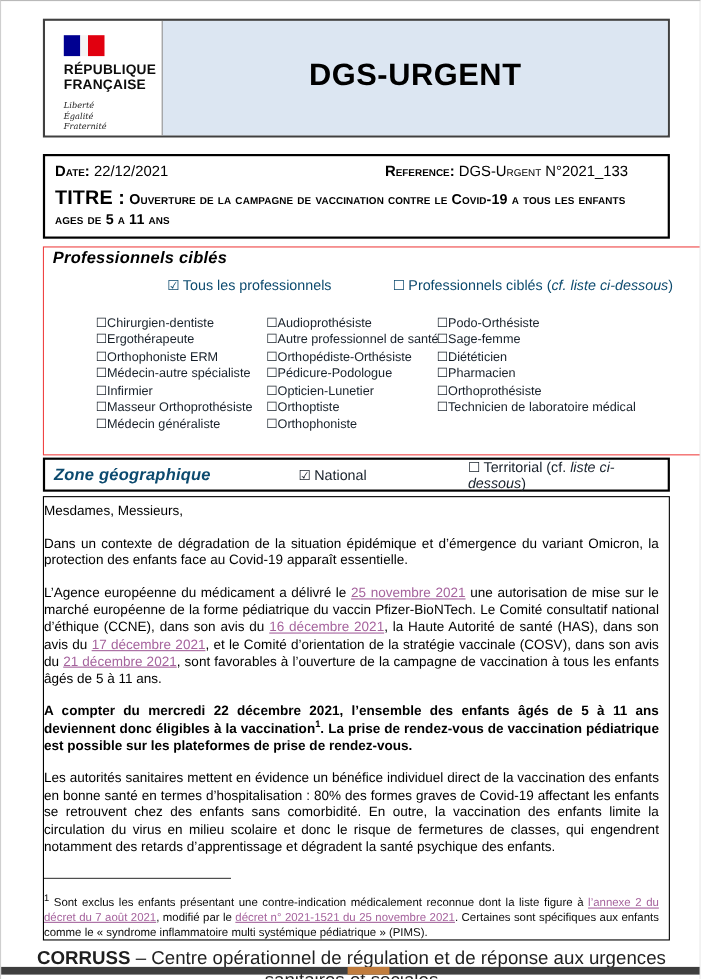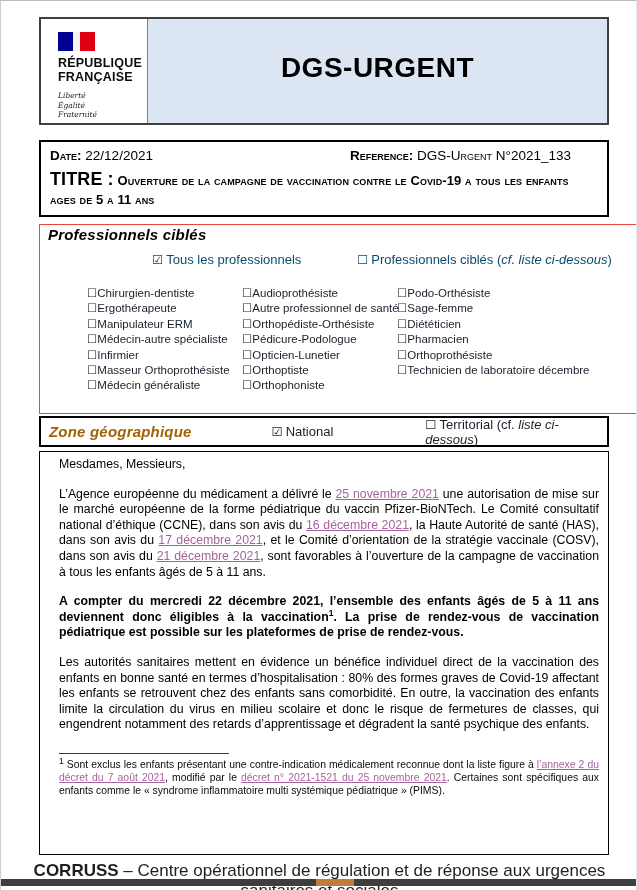--- a/index.html
+++ b/index.html
@@ -57,36 +57,36 @@
     font-size:11.5px; color:#17202a;
   }
   .prof-item { white-space:nowrap; line-height:23px; }
 
   
   .zone-box {
     position:absolute; left:38px; top:415px; width:570px; height:31px;
     border:2px solid #000; display:flex; align-items:center; padding:0 8px;
     font-size:13px; color:#17202a;
   }
-  .zone-box .section-title { width:217px; color:#a16207; }
+  .zone-box .section-title { width:217px; color:#0c4a6e; }
   .zone-national { width:165px;margin-left:20px; }
   .it { font-style:italic; }
 
   
   .body-box {
     position:absolute; left:38px; top:450px; width:570px; height:404px;
-    border:1px solid #000; padding:5px 9px 0 19px;
+    border:1px solid #000; padding:5px 9px 0 0;
     font-size:12.3px; line-height:15.6px; text-align:justify;
   }
   .body-box p { margin-bottom:14px; }
   .bold-para { font-weight:bold; }
   a.doc-link { color:#a5639d; text-decoration:underline; cursor:pointer; }
   sup { font-size:8.5px; line-height:0; }
   .footnote-sep { width:170px; border-top:1px solid #3c3c3c; margin-top:20px; }
-  .footnote { margin-top:4px; font-size:10.4px; line-height:13.2px; text-align:justify; color:#0b0b0b; }
+  .footnote { margin-top:16px; font-size:10.4px; line-height:13.2px; text-align:justify; color:#0b0b0b; }
 
   
   .footer-line {
     position:absolute; left:0; top:860px; width:637px;
     text-align:center; font-size:17px; color:#1f1f1f;
   }
   .footer-line b { font-weight:bold; }
   .bottom-bar { position:absolute; left:0; top:878px; width:637px; height:7px; background:#3e3e3e; }
   .bottom-bar .accent { position:absolute; left:315px; top:0; width:38px; height:7px; background:#c07c3d; }
 </style>
@@ -125,49 +125,50 @@
 
   <div class="prof-box">
     <div class="section-title">Professionnels ciblés</div>
     <div class="prof-options">
       <div class="prof-opt-1"><span class="cbg lg">☑</span><span>Tous les professionnels</span></div>
       <div class="prof-opt-2"><span class="cbg lg">☐</span><span>Professionnels ciblés (</span><span class="it">cf. liste ci-dessous</span><span>)</span></div>
     </div>
     <div class="prof-grid">
       <div class="prof-item"><span class="cbg">☐</span><span>Chirurgien-dentiste</span></div>
       <div class="prof-item"><span class="cbg">☐</span><span>Ergothérapeute</span></div>
-      <div class="prof-item"><span class="cbg">☐</span><span>Manipulateur ERM</span></div>
+      <div class="prof-item"><span class="cbg">☐</span><span>Orthophoniste ERM</span></div>
       <div class="prof-item"><span class="cbg">☐</span><span>Médecin-autre spécialiste</span></div>
       <div class="prof-item"><span class="cbg">☐</span><span>Infirmier</span></div>
       <div class="prof-item"><span class="cbg">☐</span><span>Masseur Orthoprothésiste</span></div>
       <div class="prof-item"><span class="cbg">☐</span><span>Médecin généraliste</span></div>
       <div class="prof-item"><span class="cbg">☐</span><span>Audioprothésiste</span></div>
       <div class="prof-item"><span class="cbg">☐</span><span>Autre professionnel de santé</span></div>
       <div class="prof-item"><span class="cbg">☐</span><span>Orthopédiste-Orthésiste</span></div>
       <div class="prof-item"><span class="cbg">☐</span><span>Pédicure-Podologue</span></div>
       <div class="prof-item"><span class="cbg">☐</span><span>Opticien-Lunetier</span></div>
       <div class="prof-item"><span class="cbg">☐</span><span>Orthoptiste</span></div>
       <div class="prof-item"><span class="cbg">☐</span><span>Orthophoniste</span></div>
       <div class="prof-item"><span class="cbg">☐</span><span>Podo-Orthésiste</span></div>
       <div class="prof-item"><span class="cbg">☐</span><span>Sage-femme</span></div>
       <div class="prof-item"><span class="cbg">☐</span><span>Diététicien</span></div>
       <div class="prof-item"><span class="cbg">☐</span><span>Pharmacien</span></div>
       <div class="prof-item"><span class="cbg">☐</span><span>Orthoprothésiste</span></div>
-      <div class="prof-item"><span class="cbg">☐</span><span>Technicien de laboratoire décembre</span></div>
+      <div class="prof-item"><span class="cbg">☐</span><span>Technicien de laboratoire médical</span></div>
     </div>
   </div>
 
   <div class="zone-box">
     <div class="section-title">Zone géographique</div>
     <div class="zone-national"><span class="cbg lg">☑</span><span>National</span></div>
     <div class="zone-territorial"><span class="cbg lg">☐</span><span>Territorial (cf. </span><span class="it">liste ci-dessous</span><span>)</span></div>
   </div>
 
   <div class="body-box">
     <p>Mesdames, Messieurs,</p>
+    <p>Dans un contexte de dégradation de la situation épidémique et d’émergence du variant Omicron, la protection des enfants face au Covid-19 apparaît essentielle.</p>
     <p><span>L’Agence européenne du médicament a délivré le </span><a class="doc-link">25 novembre 2021</a><span> une autorisation de mise sur le marché européenne de la forme pédiatrique du vaccin Pfizer-BioNTech. Le Comité consultatif national d’éthique (CCNE), dans son avis du </span><a class="doc-link">16 décembre 2021</a><span>, la Haute Autorité de santé (HAS), dans son avis du </span><a class="doc-link">17 décembre 2021</a><span>, et le Comité d’orientation de la stratégie vaccinale (COSV), dans son avis du </span><a class="doc-link">21 décembre 2021</a><span>, sont favorables à l’ouverture de la campagne de vaccination à tous les enfants âgés de 5 à 11 ans.</span></p>
     <p class="bold-para"><span>A compter du mercredi 22 décembre 2021, l’ensemble des enfants âgés de 5 à 11 ans deviennent donc éligibles à la vaccination</span><sup>1</sup><span>. La prise de rendez-vous de vaccination pédiatrique est possible sur les plateformes de prise de rendez-vous.</span></p>
     <p>Les autorités sanitaires mettent en évidence un bénéfice individuel direct de la vaccination des enfants en bonne santé en termes d’hospitalisation : 80% des formes graves de Covid-19 affectant les enfants se retrouvent chez des enfants sans comorbidité. En outre, la vaccination des enfants limite la circulation du virus en milieu scolaire et donc le risque de fermetures de classes, qui engendrent notamment des retards d’apprentissage et dégradent la santé psychique des enfants.</p>
     <div class="footnote-sep"></div>
     <div class="footnote"><sup>1</sup><span> Sont exclus les enfants présentant une contre-indication médicalement reconnue dont la liste figure à </span><a class="doc-link">l’annexe 2 du décret du 7 août 2021</a><span>, modifié par le </span><a class="doc-link">décret n° 2021-1521 du 25 novembre 2021</a><span>. Certaines sont spécifiques aux enfants comme le « syndrome inflammatoire multi systémique pédiatrique » (PIMS).</span></div>
   </div>
 
   <div class="footer-line"><b>CORRUSS</b> <span>– Centre opérationnel de régulation et de réponse aux urgences sanitaires et sociales</span></div>
   <div class="bottom-bar">
       <div class="accent"></div>

